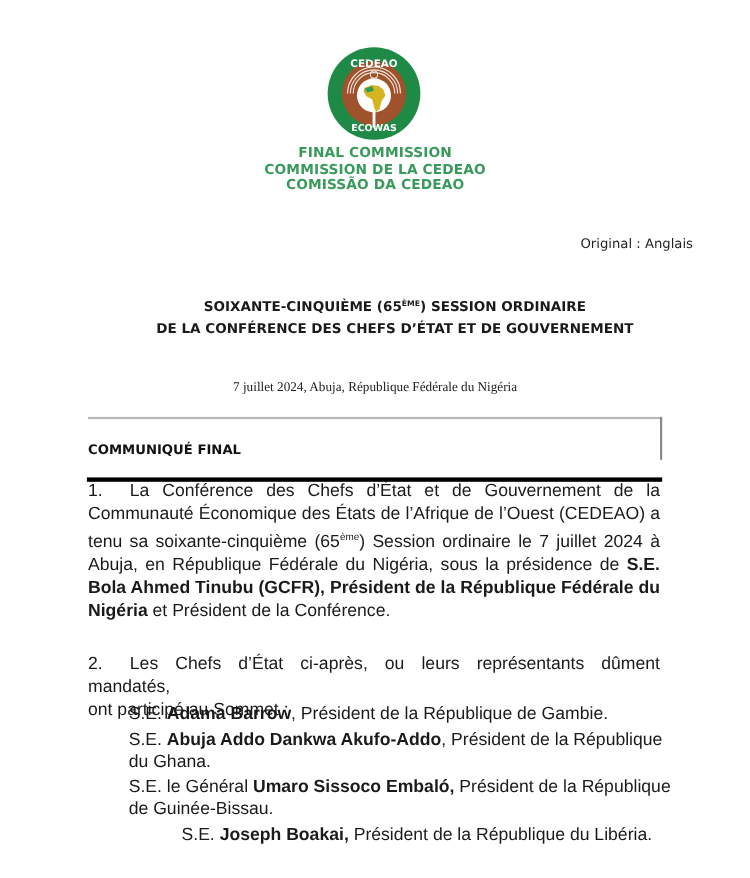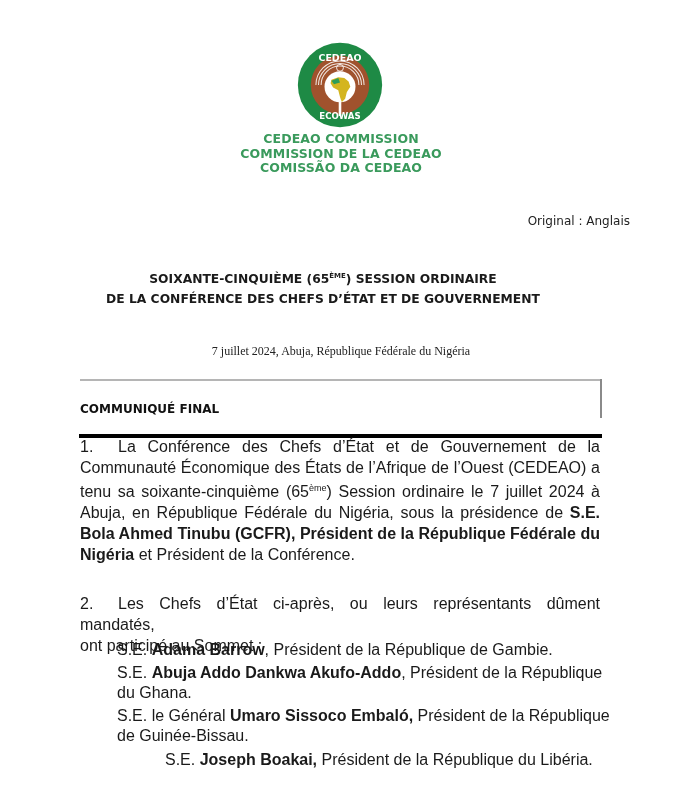--- a/index.html
+++ b/index.html
@@ -15,21 +15,21 @@
     font-size: 12.5px; line-height: 14.5px; letter-spacing: 0.1px;
   }
   .org-lines div { white-space: nowrap; }
   .original {
     position: absolute; top: 214px; right: 52px;
     font-family: "DejaVu Sans", sans-serif; font-size: 12px; color: #222;
   }
   .session-title {
     position: absolute; top: 266px; left: 0; width: 646px; text-align: center;
     font-family: "DejaVu Sans", sans-serif; font-weight: bold; font-size: 12.3px;
-    line-height: 20px; color: #1a1a1a;
+    line-height: 20px; color: #1a1a1a; padding-left: 36px;
   }
   .session-title sup { font-size: 7px; vertical-align: 5px; }
   .date-place {
     position: absolute; top: 344px; left: 0; width: 682px; text-align: center;
     font-family: Liberation Serif, serif; font-size: 12px; color: #222;
   }
   .box-top {
     position: absolute; left: 80px; top: 379px; width: 522px; height: 0;
     border-top: 2px solid #b5b5b5;
   }
@@ -79,21 +79,21 @@
     </g>
     <circle cx="50" cy="52" r="18" fill="#ffffff"></circle>
     <path d="M40 44 L48 41 L55 42 L60 46 L62 52 L58 58 L56 66 L52 70 L50 64 L48 56 L42 53 L39 48 Z" fill="#d4b51f"></path>
     <path d="M40 45 L48 42 L50 47 L43 49 Z" fill="#2e9d57"></path>
     <rect x="48.5" y="68" width="3" height="18" fill="#ffffff"></rect>
     <text x="50" y="22" text-anchor="middle" font-size="11" font-weight="bold" fill="#ffffff" font-family="DejaVu Sans, sans-serif">CEDEAO</text>
     <text x="50" y="90" text-anchor="middle" font-size="10" font-weight="bold" fill="#ffffff" font-family="DejaVu Sans, sans-serif">ECOWAS</text>
     <circle cx="50" cy="30" r="4" fill="none" stroke="#ffffff" stroke-width="1"></circle>
   </svg>
   <div class="org-lines">
-    <div>CEDEAO COMMISSION</div>
+    <div>FINAL COMMISSION</div>
     <div>COMMISSION DE LA CEDEAO</div>
     <div>COMISSÃO DA CEDEAO</div>
   </div>
 </div>
 
 <div class="original">Original : Anglais</div>
 
 <div class="session-title">
   <div><span>SOIXANTE-CINQUIÈME (65</span><sup>ÈME</sup><span>) SESSION ORDINAIRE</span></div>
   <div>DE LA CONFÉRENCE DES CHEFS D’ÉTAT ET DE GOUVERNEMENT</div>

